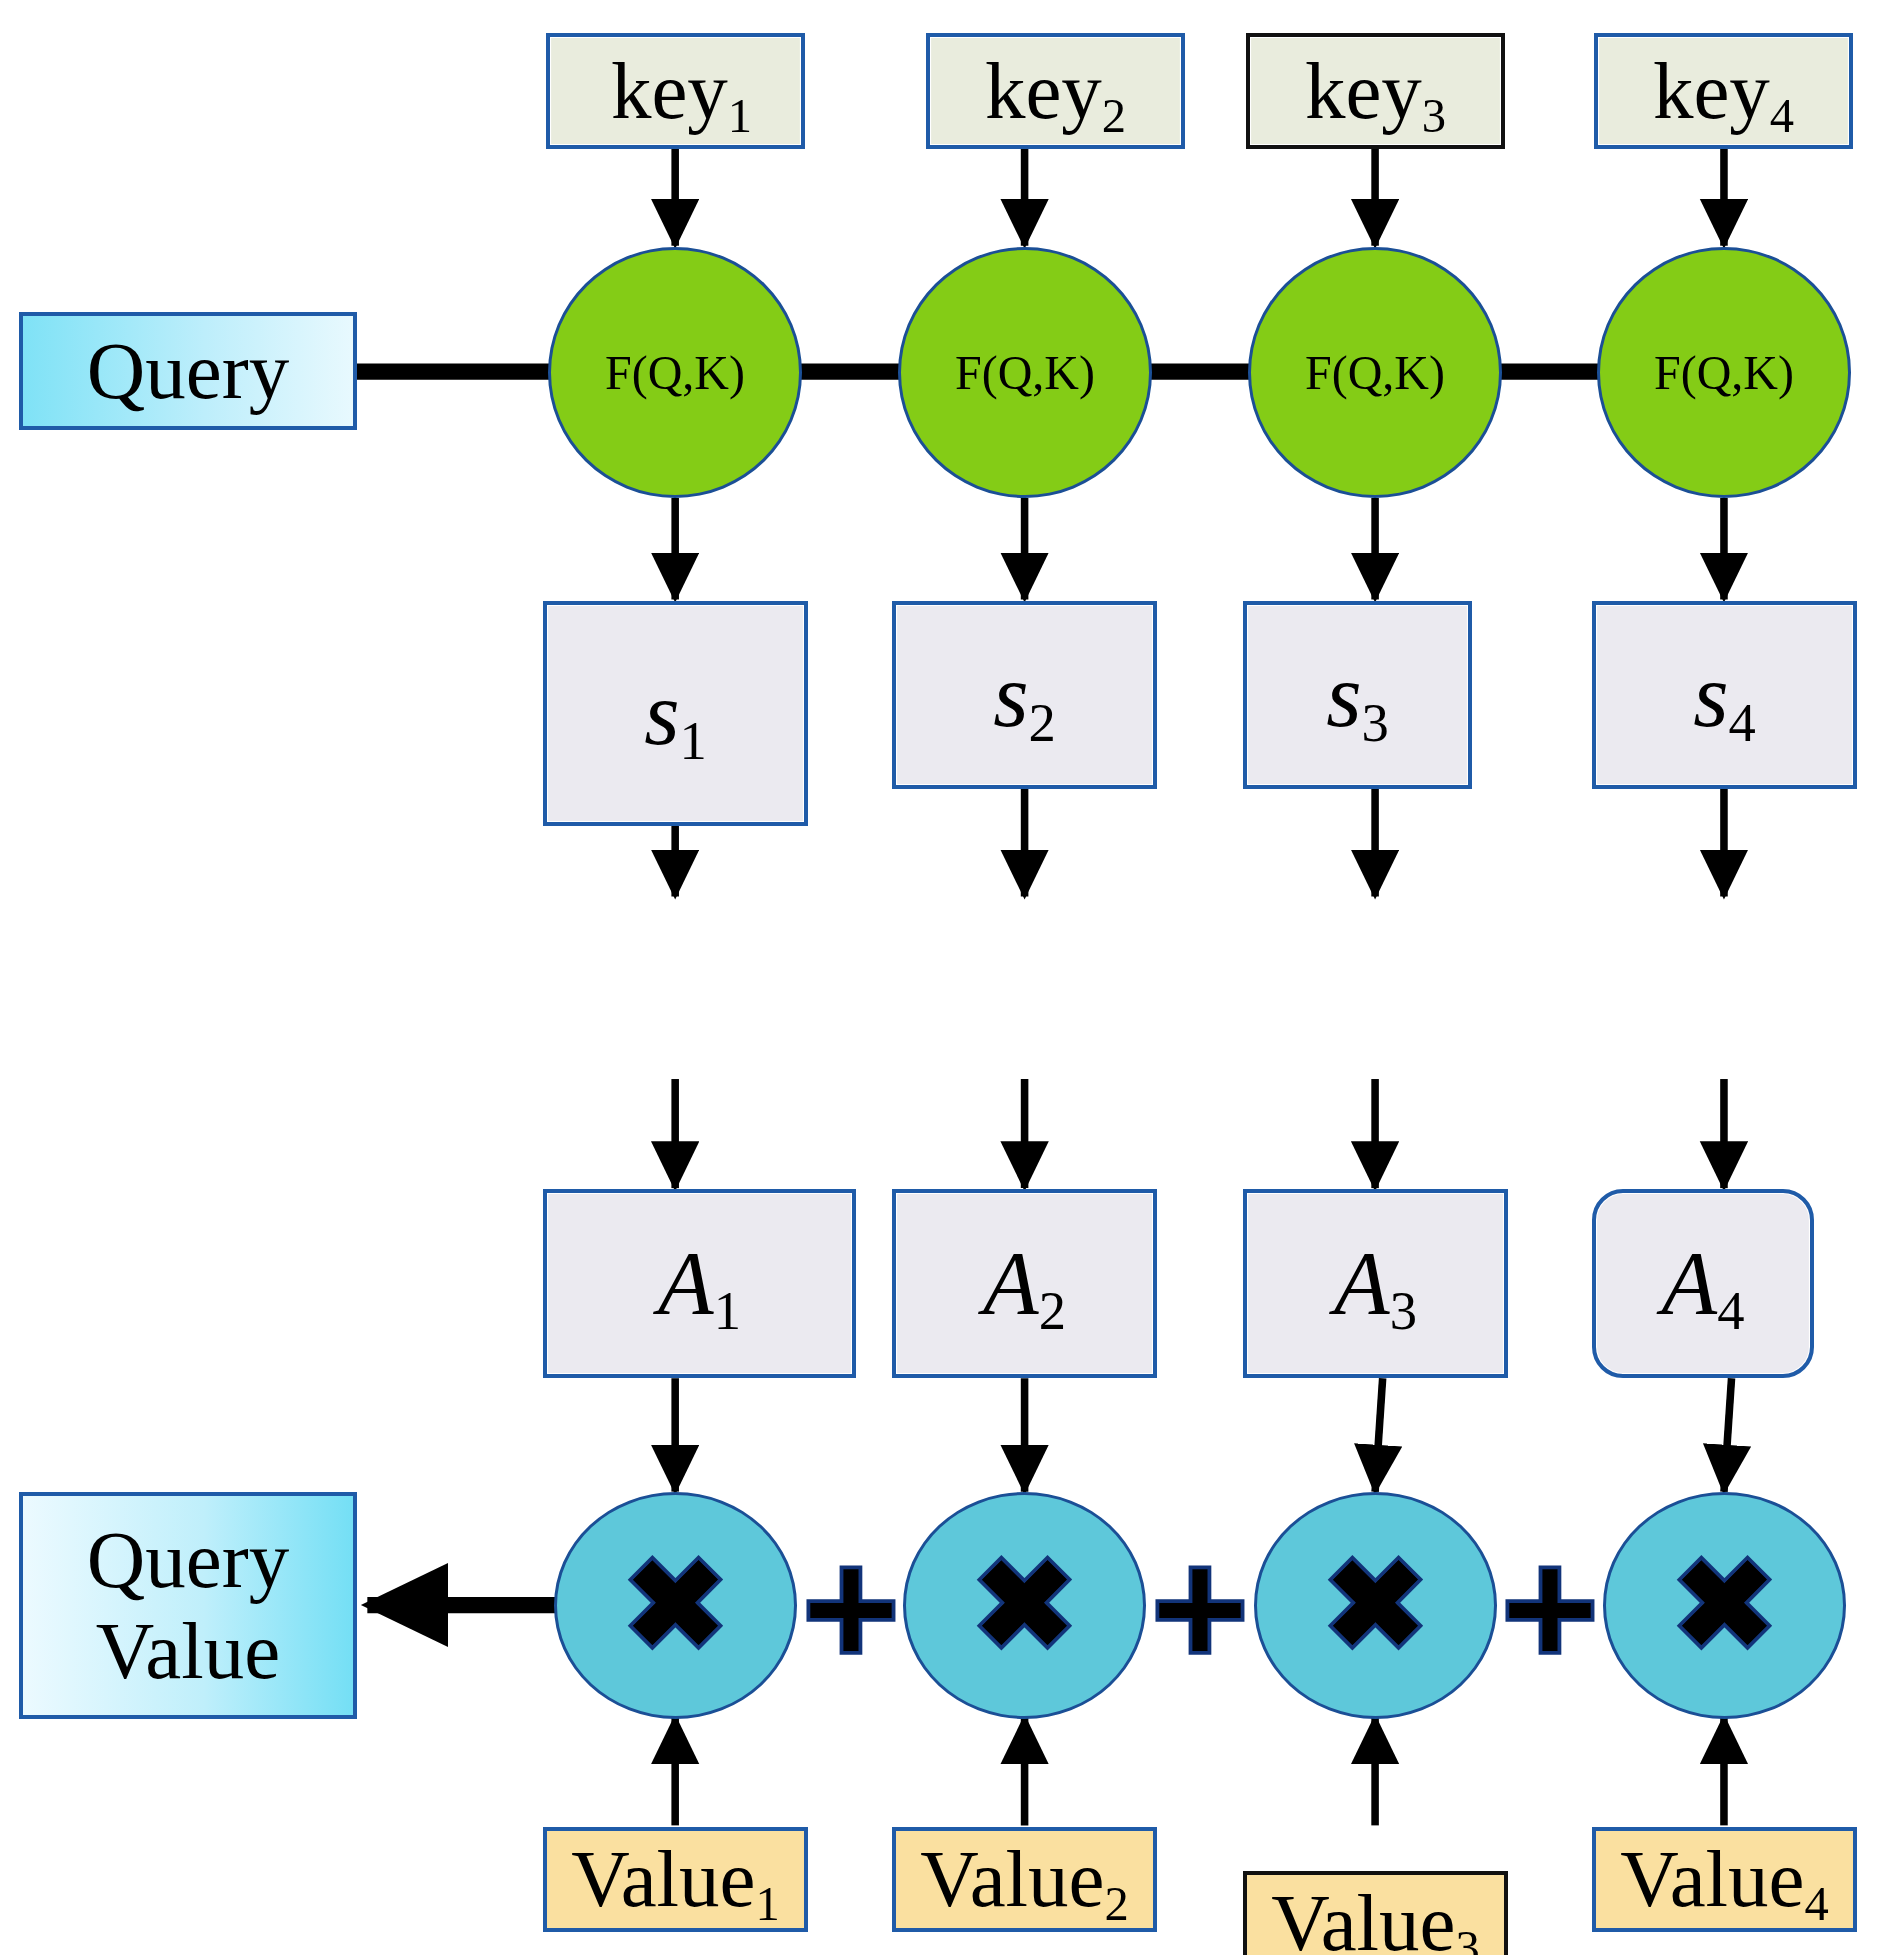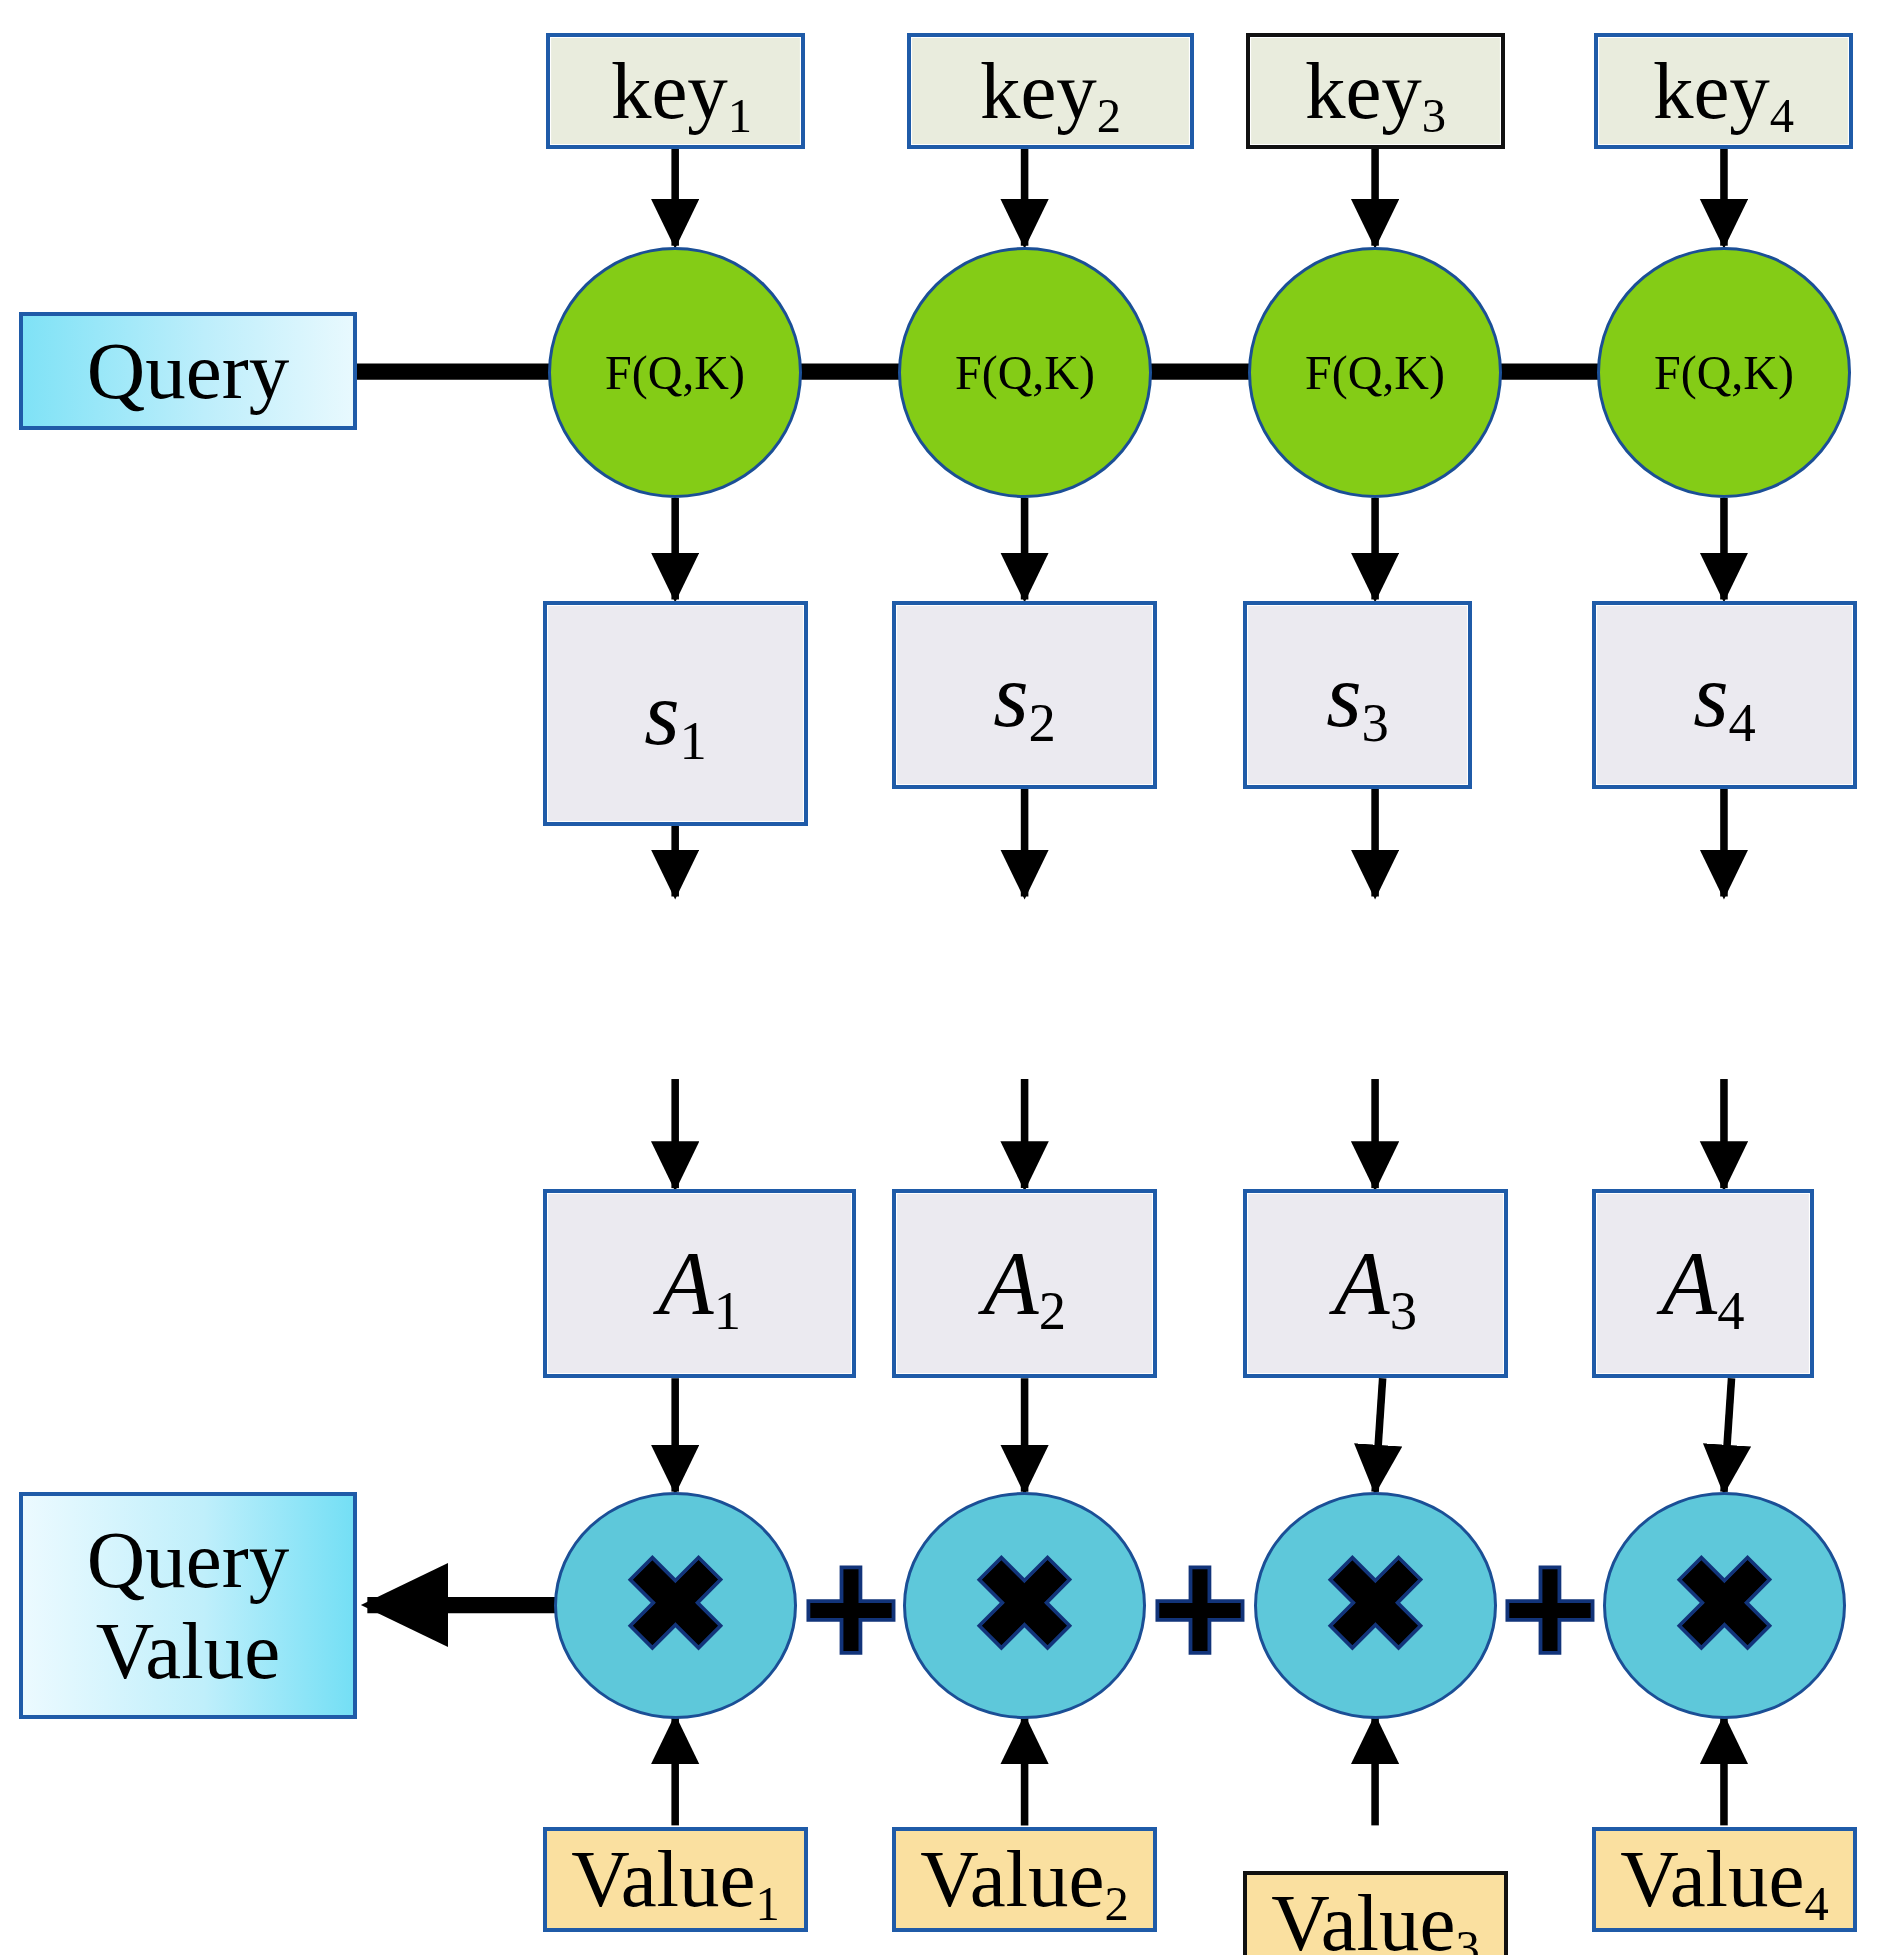--- a/index.html
+++ b/index.html
@@ -167,21 +167,21 @@
     </g>
 
     <g stroke="#000" stroke-width="30" fill="none" marker-end="url(#ahbig)">
       <line x1="1038" y1="2972" x2="680" y2="2972"></line>
     </g>
   </svg>
 
   <div class="node key-box" style="left:546px;top:33px;width:259px;height:116px;padding-left:12px;">
     <span><span>key</span><sub>1</sub></span>
   </div>
-  <div class="node key-box" style="left:907px;top:33px;width:287px;height:116px;">
+  <div class="node key-box" style="left:926px;top:33px;width:259px;height:116px;">
     <span><span>key</span><sub>2</sub></span>
   </div>
   <div class="node key-box black-border" style="left:1246px;top:33px;width:259px;height:116px;">
     <span><span>key</span><sub>3</sub></span>
   </div>
   <div class="node key-box" style="left:1594px;top:33px;width:259px;height:116px;">
     <span><span>key</span><sub>4</sub></span>
   </div>
 
   <div class="node query-box" style="left:19px;top:312px;width:338px;height:118px;">
@@ -217,21 +217,21 @@
 
   <div class="node sq-box" style="left:543px;top:1189px;width:313px;height:189px;">
     <span><span>A</span><sub>1</sub></span>
   </div>
   <div class="node sq-box" style="left:892px;top:1189px;width:265px;height:189px;">
     <span><span>A</span><sub>2</sub></span>
   </div>
   <div class="node sq-box" style="left:1243px;top:1189px;width:265px;height:189px;">
     <span><span>A</span><sub>3</sub></span>
   </div>
-  <div class="node sq-box" style="left:1592px;top:1189px;width:222px;height:189px;">
+  <div class="node sq-box" style="left:1592px;top:1189px;width:222px;height:189px;border-radius:31px;">
     <span><span>A</span><sub>4</sub></span>
   </div>
 
   <div class="node query-value-box" style="left:19px;top:1492px;width:338px;height:227px;">
     <span>Query</span>
     <span>Value</span>
   </div>
 
   <div class="node mul-circle" style="left:554px;top:1492px;width:243px;height:227px;">
     <span class="mul-glyph">✖</span>

